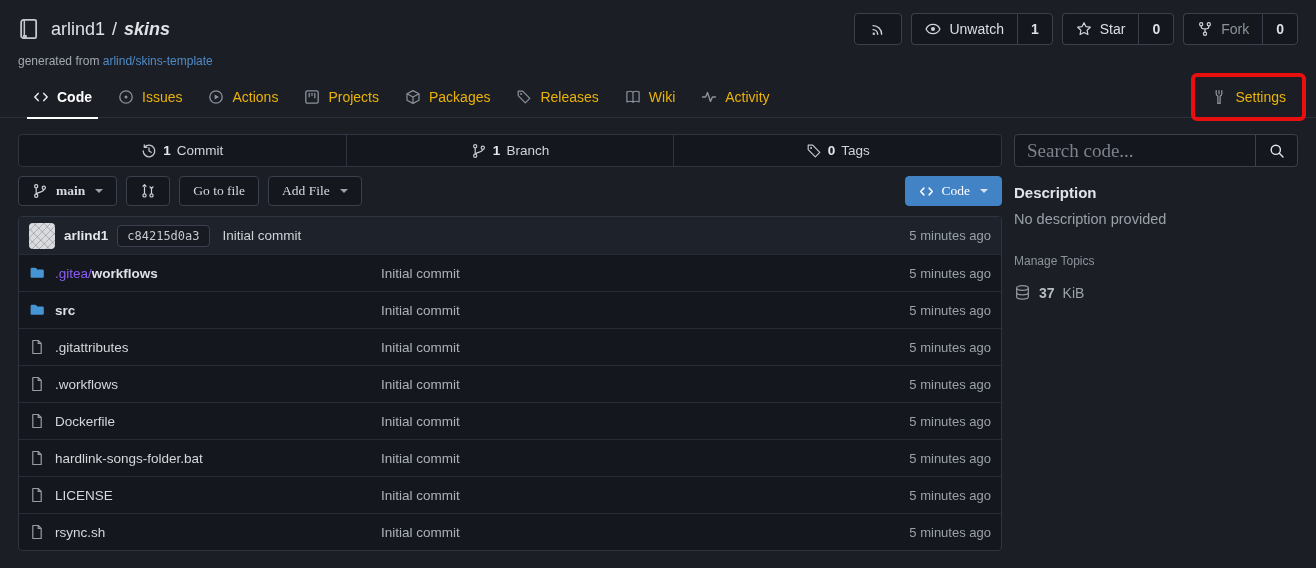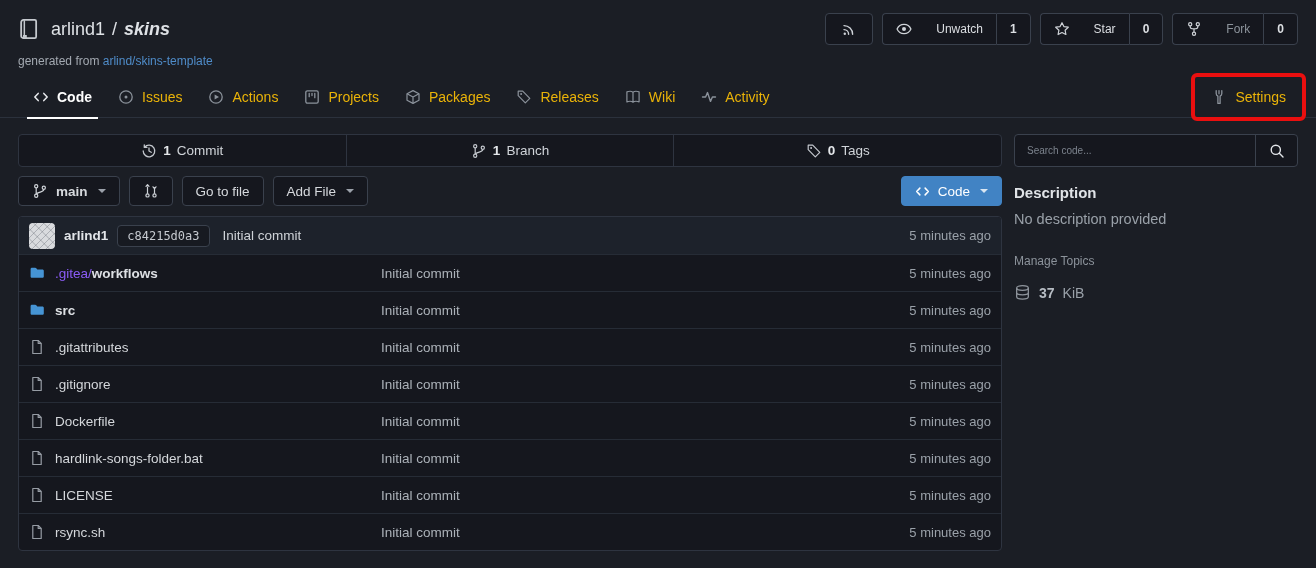--- a/index.html
+++ b/index.html
@@ -15,22 +15,22 @@
 
   
   .header { padding:13px 18px 0 18px; }
   .title-row { display:flex; align-items:center; gap:11px; }
   .repo-icon { color:#c5c9ce; }
   .repo-title { margin:0; font-size:18px; font-weight:400; color:#dfe2e6; display:flex; align-items:baseline; gap:7px; }
   .repo-title .rname { font-weight:700;font-style:italic; }
   .header-actions { margin-left:auto; display:flex; align-items:center; gap:9px; }
   .hbtn {
     height:32px; background:#15171e; border:1px solid #3a414d; border-radius:4px;
-    color:#dcdfe3; display:inline-flex; align-items:center; gap:24px; padding:0 13px;
-    font-size:12px; font-family:inherit; cursor:pointer;text-align:center;
+    color:#dcdfe3; display:inline-flex; align-items:center; gap:8px; padding:0 13px;
+    font-size:14px; font-family:inherit; cursor:pointer;text-align:center;
   }
   .hbtn .icon { color:#cfd3d8; }
   .icon-only { padding:0 15px; }
   .hgroup { display:flex; }
   .hgroup .seg { border-radius:4px 0 0 4px; border-right:none; }
   .hgroup .cnt { border-radius:0 4px 4px 0; font-weight:600; padding:0 13px; }
   .dim { color:#8c939b; }
   .generated { font-size:12px; color:#a3a9b1; margin-top:9px; }
   .generated a { text-decoration:none; cursor:pointer; }
 
@@ -55,21 +55,21 @@
   .sidebar { width:284px; flex:none; }
 
   
   .stats-bar { display:flex; height:33px; border:1px solid #2e3440; border-radius:4px; background:#15171e; overflow:hidden; }
   .stat-cell { flex:1; display:flex; align-items:center; justify-content:center; gap:6px; font-size:13.5px; color:#d0d4d9; cursor:pointer; }
   .stat-cell + .stat-cell { border-left:1px solid #2e3440; }
   .stat-cell b { font-weight:700; color:#e4e7ea; }
   .stat-cell .icon { color:#c3c7cd; }
 
   
-  .toolbar { display:flex; align-items:flex-start; gap:9px; margin-top:9px; }
+  .toolbar { display:flex; align-items:flex-start; gap:9px; margin-top:9px;font-family:Liberation Serif, serif; }
   .tbtn {
     height:30px; background:#15171e; border:1px solid #3a414d; border-radius:4px;
     color:#d6d9dd; display:inline-flex; align-items:center; gap:8px; padding:0 13px;
     font-size:13.5px; font-family:inherit; cursor:pointer;
   }
   .tbtn .icon { color:#cfd3d8; }
   .tbtn .bold { font-weight:700; }
   .caret { width:0; height:0; border-left:4px solid transparent; border-right:4px solid transparent; border-top:4.5px solid #9ba1aa; margin-left:2px; }
   .btn-code { margin-left:auto; color:#fff; }
   .btn-code .icon { color:#fff; }
@@ -96,21 +96,21 @@
   .name-cell { width:352px; flex:none; display:flex; align-items:center; gap:10px; min-width:0; }
   .fname { color:#d4d7db; text-decoration:none; cursor:pointer; white-space:nowrap; }
   .folder-name .fbold { font-weight:600; color:#dde0e4; }
   .fprefix { font-weight:400; color:#8b5cf6; }
   .file-icon-c { color:#969ca4; }
   .msg-cell { flex:1; min-width:0; }
   .msg-cell a { color:#acb2b9; text-decoration:none; cursor:pointer; }
 
   
   .searchbox { display:flex; height:33px; border:1px solid #3a414d; border-radius:4px; overflow:hidden; background:#15171e; }
-  .searchbox input { flex:1; min-width:0; background:transparent; border:none; outline:none; color:#fef9c3; padding:0 12px; font-size:10px; font-family:Liberation Sans, sans-serif; }
+  .searchbox input { flex:1; min-width:0; background:transparent; border:none; outline:none; color:#fef9c3; padding:0 12px; font-size:19px; font-family:Liberation Serif, serif; }
   .searchbox input::placeholder { color:#7c838d; }
   .search-btn { width:42px; flex:none; border:none; border-left:1px solid #3a414d; background:transparent; color:#e2e5e9; display:flex; align-items:center; justify-content:center; cursor:pointer; }
   .sb-title { font-size:15px; font-weight:700; color:#e0e3e7; margin:17px 0 0; }
   .sb-desc { font-size:14.5px; color:#9aa1a9; margin-top:10px; }
   .sb-topics { font-size:12px; color:#8c939b; margin-top:27px; display:inline-block; cursor:pointer; }
   .sb-size { display:flex; align-items:center; gap:8px; margin-top:15px; color:#9aa1a9; font-size:14px; }
   .sb-size b { color:#b6bcc3; font-weight:700; }
   .sb-size .icon { color:#8f959d; }
 </style>
 </head>
@@ -395,21 +395,21 @@
       </div>
 
       <div class="file-row">
         <div class="name-cell">
           <span class="icon file-icon-c">
               <svg width="16" height="16" viewBox="0 0 16 16">
                 <path d="M3.8 1.5h5.4l3 3v10H3.8z" fill="none" stroke="currentColor" stroke-width="1.2" stroke-linejoin="round"></path>
                 <path d="M9.2 1.5v3h3" fill="none" stroke="currentColor" stroke-width="1.2" stroke-linejoin="round"></path>
               </svg>
             </span>
-          <a class="fname"><span>.gitignore</span></a>
+          <a class="fname"><span>.workflows</span></a>
         </div>
         <div class="msg-cell"><a>Initial commit</a></div>
         <span class="time-right">5 minutes ago</span>
       </div>
 
       <div class="file-row">
         <div class="name-cell">
           <span class="icon file-icon-c">
               <svg width="16" height="16" viewBox="0 0 16 16">
                 <path d="M3.8 1.5h5.4l3 3v10H3.8z" fill="none" stroke="currentColor" stroke-width="1.2" stroke-linejoin="round"></path>

